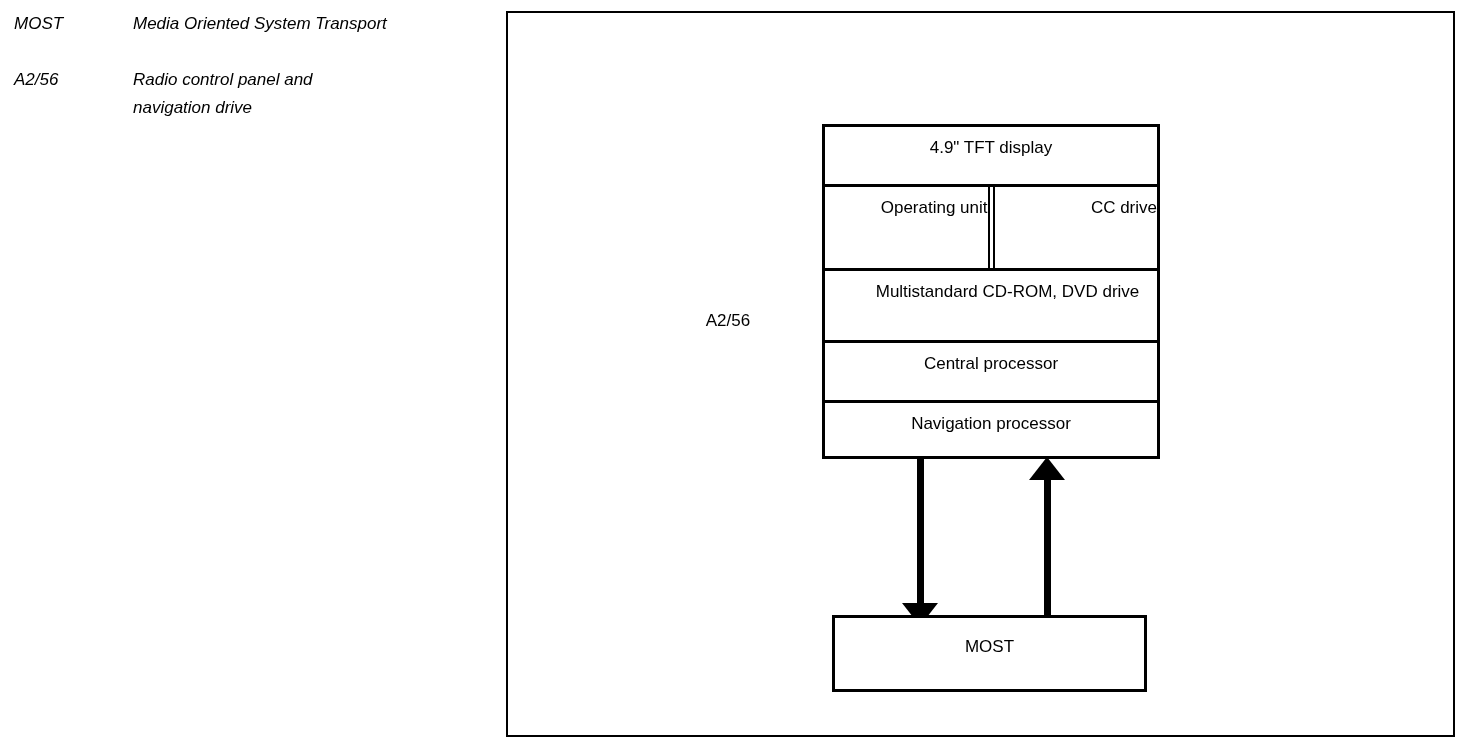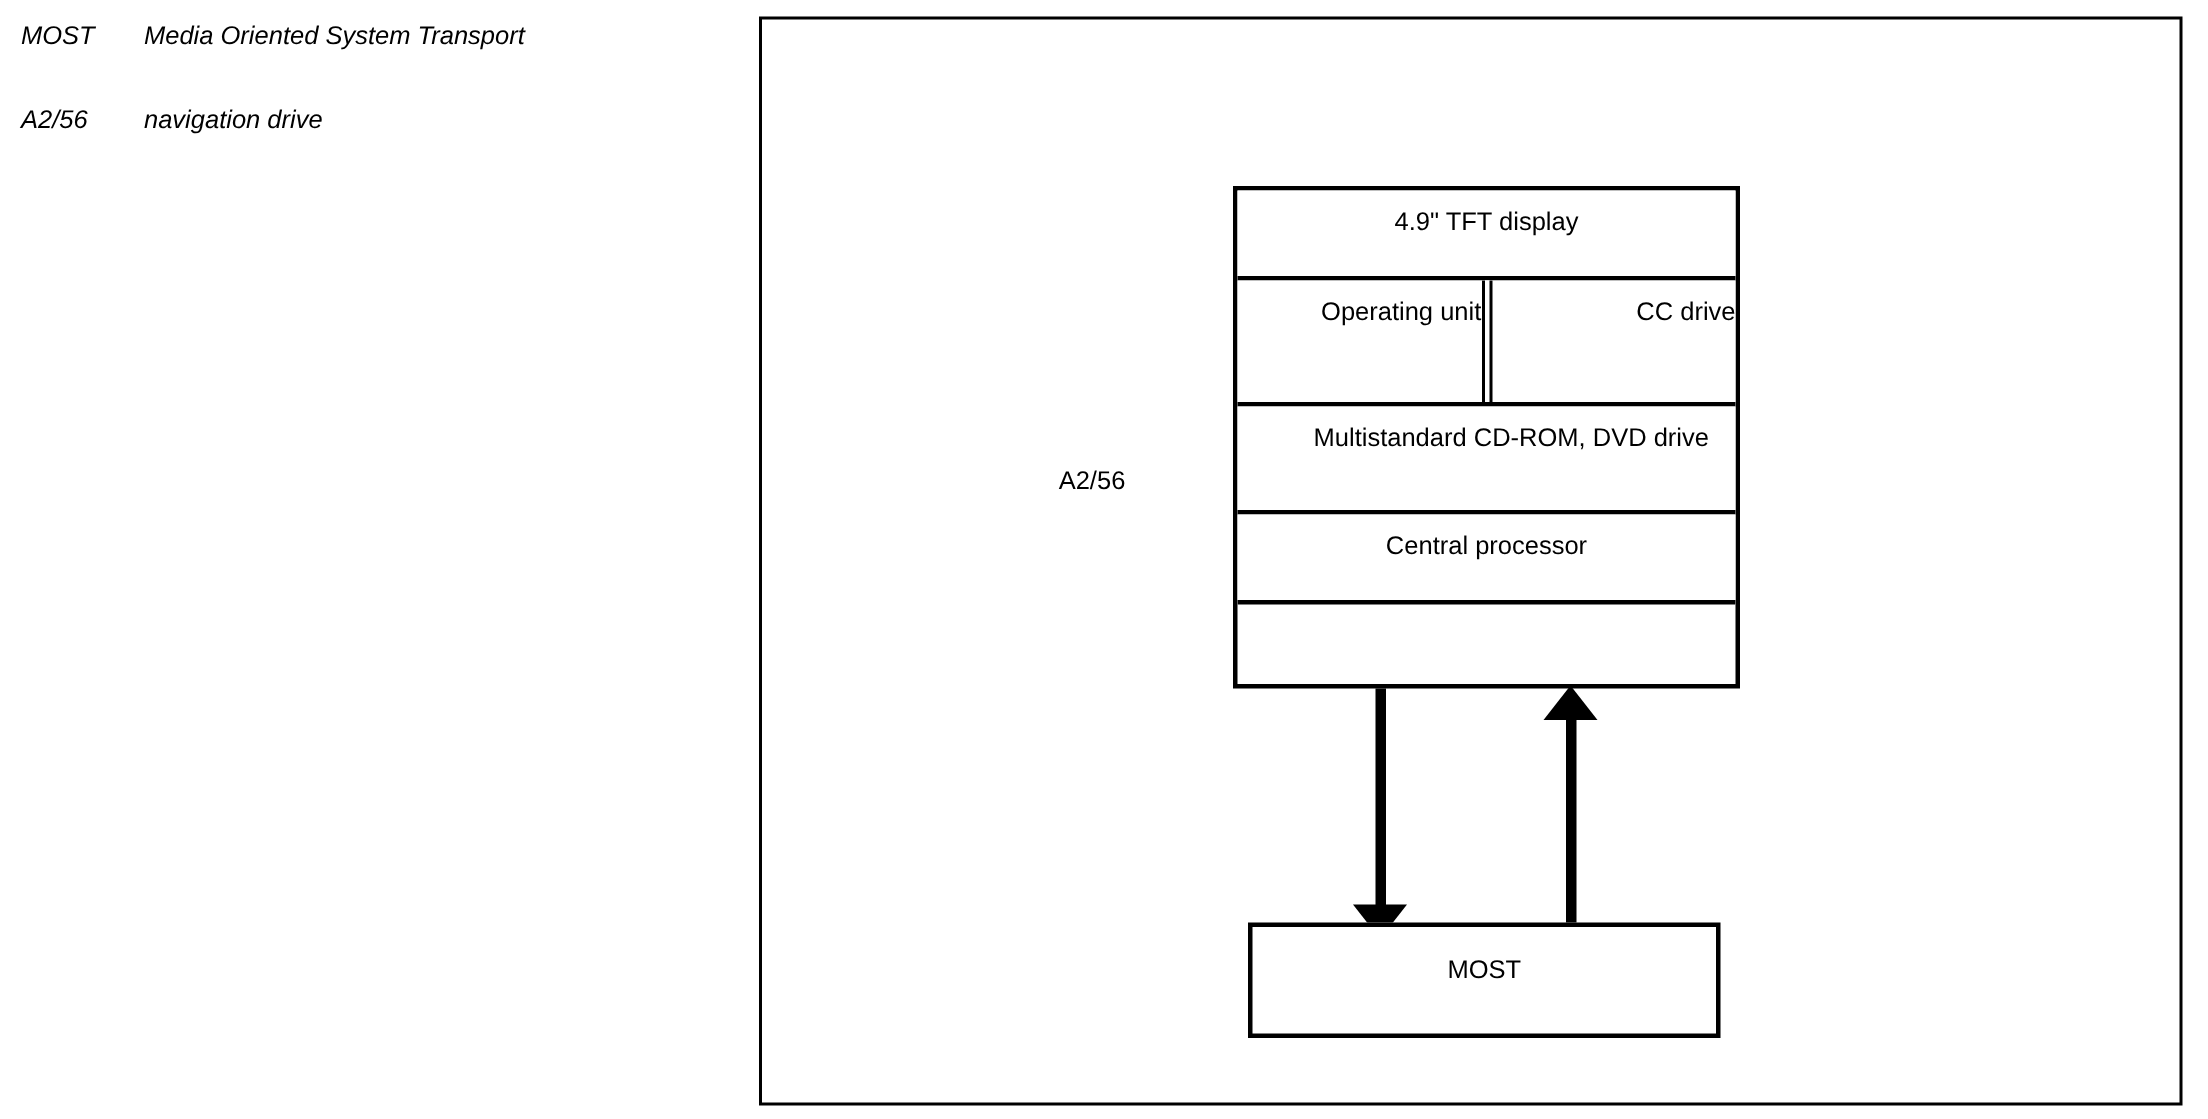--- a/index.html
+++ b/index.html
@@ -33,21 +33,21 @@
   .legend-term {
     position: absolute;
     left: 0;
     top: 0;
     font-style: italic;
     font-size: 17px;
     line-height: 28px;
     white-space: nowrap;
   }
   .legend-desc {
-    margin-left: 82px;
+    margin-left: 119px;
     font-style: italic;
     font-size: 17px;
     line-height: 28px;
   }
   .legend-desc span { display: block; white-space: nowrap; }
 
   
   .frame {
     position: absolute;
     left: 506px;
@@ -174,20 +174,21 @@
     <div class="legend-row">
       <div class="legend-term">MOST</div>
       <div class="legend-desc">
         <span>Media Oriented System Transport</span>
       </div>
     </div>
 
     <div class="legend-row">
       <div class="legend-term">A2/56</div>
       <div class="legend-desc">
+        <span>Radio control panel and</span>
         <span>navigation drive</span>
       </div>
     </div>
 
   </div>
 
   <div class="frame">
 
     <div class="unit-caption">A2/56</div>
 
@@ -198,20 +199,21 @@
       <div class="hu-cell cell-split">
         <div class="split-half">Operating unit</div>
         <div class="split-divider"></div>
         <div class="split-half">CC drive</div>
       </div>
 
       <div class="hu-cell cell-optical">Multistandard CD-ROM, DVD drive</div>
 
       <div class="hu-cell cell-cpu">Central processor</div>
 
+      <div class="hu-cell cell-nav last">Navigation processor</div>
 
     </div>
 
     <div class="arrow arrow-down">
       <div class="arrow-shaft"></div>
       <div class="arrow-head"></div>
     </div>
 
     <div class="arrow arrow-up">
       <div class="arrow-shaft"></div>

